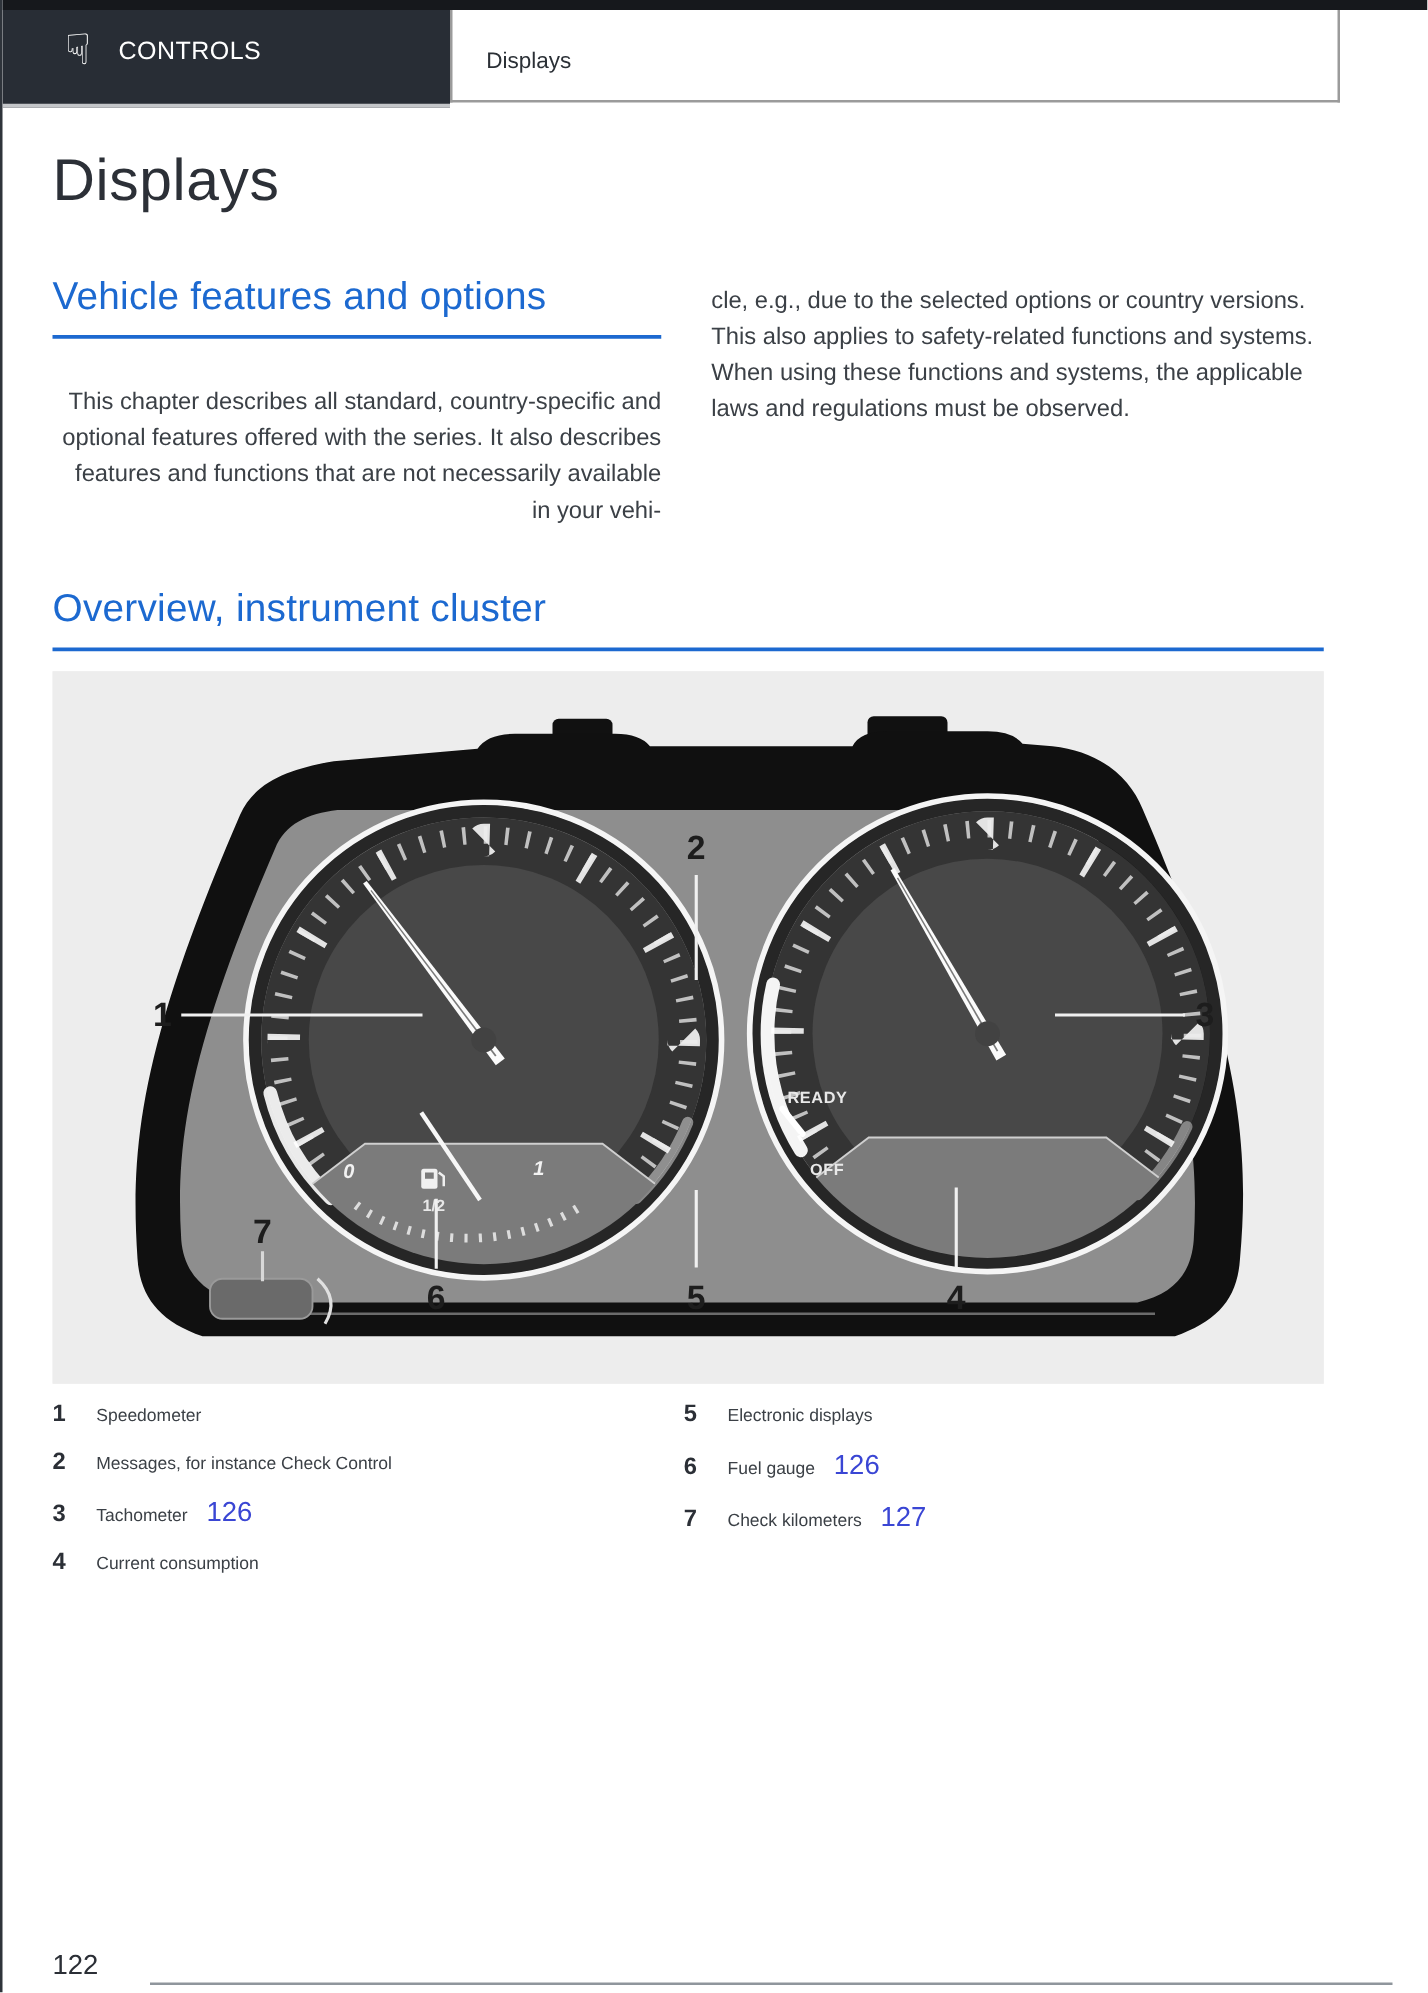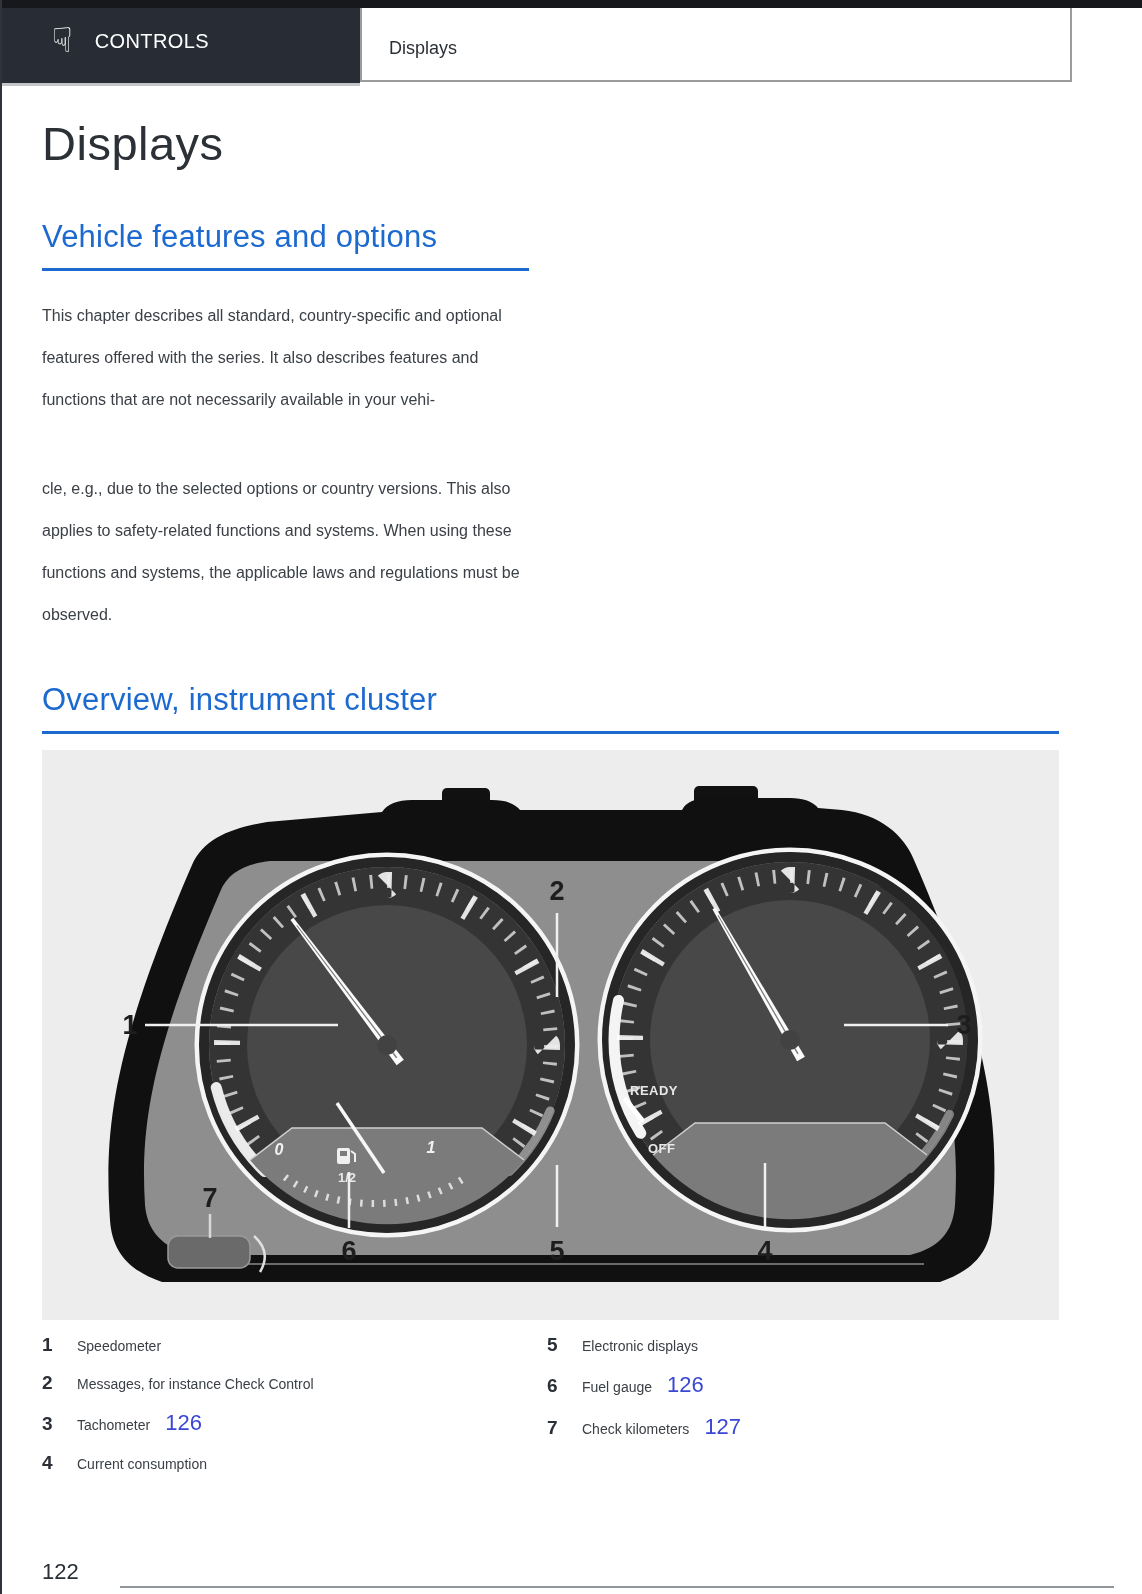--- a/index.html
+++ b/index.html
@@ -20,26 +20,26 @@
   #chapter-tab .tab-label { color:#fff; font-size:20px; font-weight:normal; letter-spacing:.4px; }
   #section-box {
     position:absolute; left:358px; top:6px; width:712px; height:76px;
     background:#fff; border:2px solid #9b9b9b; border-top:none; z-index:1;
     display:flex; align-items:center; padding-left:27px; padding-top:10px;
   }
   #section-box .box-label { color:#2b3036; font-size:18px; }
   
   #content { position:absolute; left:40px; top:86px; width:1017px; }
   h1.page-title { margin-top:30px; font-size:47px; font-weight:300; color:#2c3037; letter-spacing:.5px; }
-  .cols { display:flex; gap:40px; margin-top:48px;flex-direction:column; }
+  .cols { display:flex; gap:40px; margin-top:48px; }
   .col { width:487px; }
   h2.sec { font-size:31px; font-weight:300; color:#1c69d0; letter-spacing:.2px;
            padding-bottom:13px; border-bottom:3px solid #1c69d0; }
-  p.body { font-size:16px; line-height:42px; color:#3b4046; }
-  .col-left p.body { margin-top:24px; }
+  p.body { font-size:19px; line-height:29px; color:#3b4046; }
+  .col-left p.body { margin-top:36px;text-align:right; }
   .col-right p.body { margin-top:7px; }
   h2.sec.full { margin-top:46px; width:100%; }
   
   #figure { margin-top:16px; width:1017px; height:570px; background:#ededed; }
   #figure svg { display:block; }
   
   #legend { display:flex; margin-top:14px; }
   #legend .lcol1 { width:505px; }
   #legend .lcol2 { width:460px; }
   .li { display:flex; align-items:baseline; margin-bottom:16px; }

